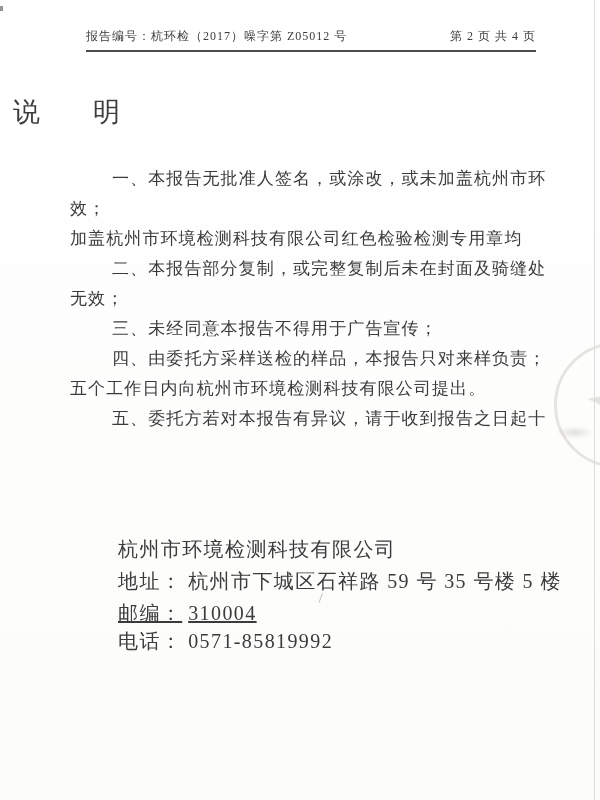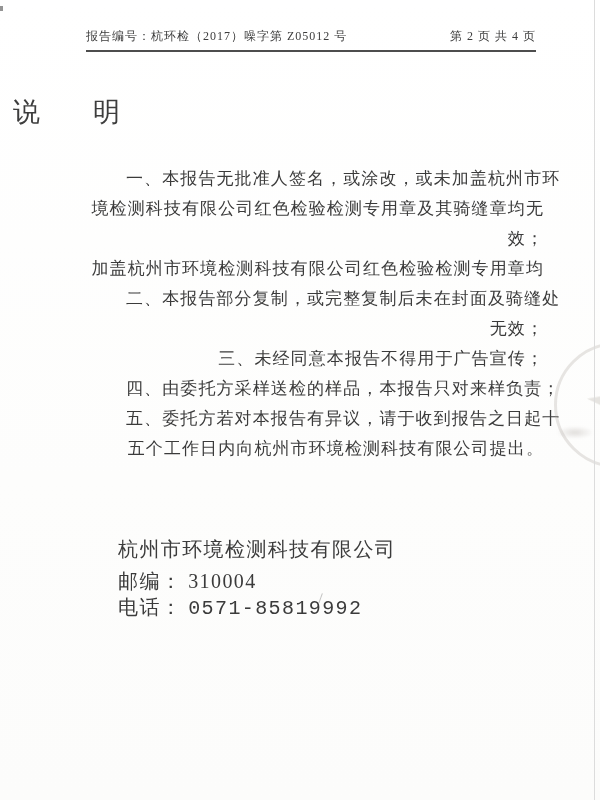--- a/index.html
+++ b/index.html
@@ -40,24 +40,23 @@
     font-size: 27px;
     letter-spacing: 13px;
     text-indent: 13px;
     color: #3d3d3d;
     font-weight: 500;
   }
 
   
   .body-text {
     position: absolute;
-    left: 84px;
+    left: 70px;
     top: 164px;
     width: 460px;
-    text-align: right;
   }
   .body-text .line {
     height: 30px;
     line-height: 30px;
     font-size: 17px;
     letter-spacing: 1.1px;
     white-space: nowrap;
     color: #3b3b3b;
   }
   .body-text .line.indent { padding-left: 42px; }
@@ -67,22 +66,22 @@
     position: absolute;
     left: 118px;
     top: 538px;
     font-size: 20px;
     letter-spacing: 1.4px;
     color: #3b3b3b;
   }
   .footer .f-line { height: 22px; line-height: 22px; white-space: nowrap; }
   .footer .company { margin-bottom: 10px; }
   .footer .addr    { margin-bottom: 10px; }
-  .footer .postal  { margin-bottom: 6px; }
-  .footer .phone   { margin-bottom: 6px; font-family: Liberation Mono, monospace; }
+  .footer .postal  { margin-bottom: 6px; text-decoration: underline; }
+  .footer .phone   { margin-bottom: 6px; }
   .footer .f-label { margin-right: 6px; }
 
   
   .edge-line-right {
     position: absolute;
     top: 0; left: 594px;
     width: 1px; height: 800px;
     background: #dcdcdc;
   }
   .corner-speck {
@@ -139,33 +138,35 @@
 
   <div class="header">
     <span>报告编号：杭环检（2017）噪字第 Z05012 号</span>
     <span>第 2 页 共 4 页</span>
   </div>
 
   <div class="title">说　明</div>
 
   <div class="body-text">
     <div class="line indent">一、本报告无批准人签名，或涂改，或未加盖杭州市环</div>
-    <div class="line">境检测科技有限公司红色检验检测专用章及其骑缝章均无</div>
     <div class="line">效；</div>
     <div class="line">加盖杭州市环境检测科技有限公司红色检验检测专用章均</div>
     <div class="line indent">二、本报告部分复制，或完整复制后未在封面及骑缝处</div>
     <div class="line">无效；</div>
     <div class="line indent">三、未经同意本报告不得用于广告宣传；</div>
     <div class="line indent">四、由委托方采样送检的样品，本报告只对来样负责；</div>
+    <div class="line">五个工作日内向杭州市环境检测科技有限公司提出。</div>
     <div class="line indent">五、委托方若对本报告有异议，请于收到报告之日起十</div>
-    <div class="line">五个工作日内向杭州市环境检测科技有限公司提出。</div>
   </div>
 
   <div class="footer">
     <div class="f-line company">杭州市环境检测科技有限公司</div>
+    <div class="f-line addr">
+      <span class="f-label">地址：</span><span>杭州市下城区石祥路 59 号 35 号楼 5 楼</span>
+    </div>
     <div class="f-line postal">
       <span class="f-label">邮编：</span><span>310004</span>
     </div>
     <div class="f-line phone">
       <span class="f-label">电话：</span><span>0571-85819992</span>
     </div>
   </div>
 
   <div class="seal">
     <div class="ring"></div>

